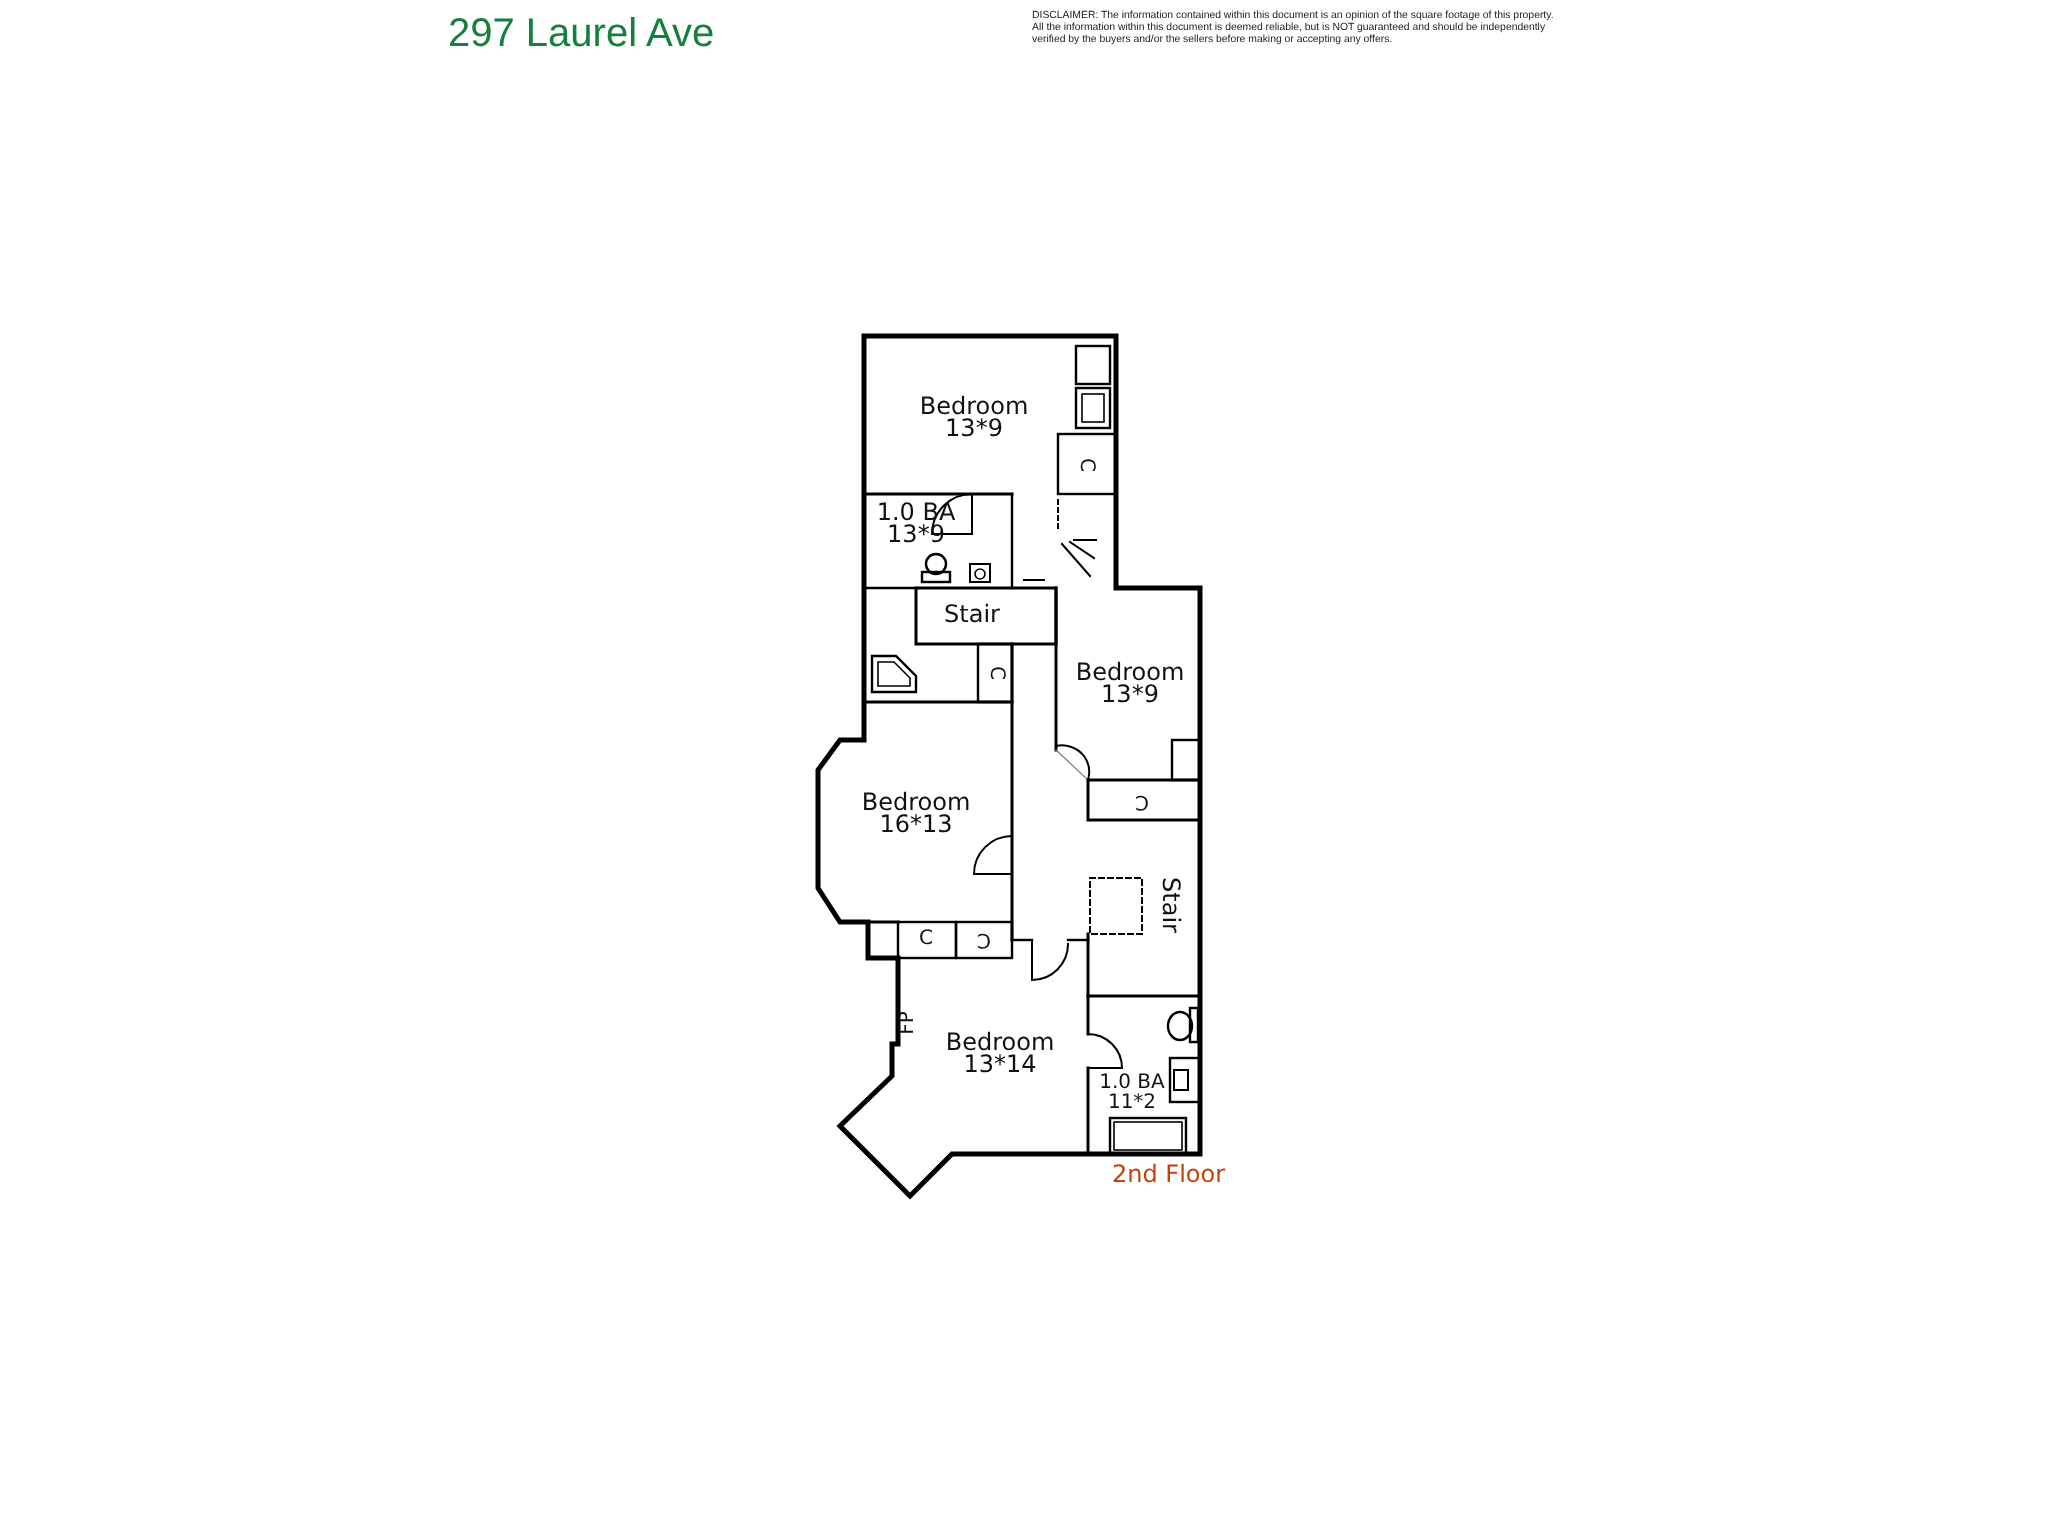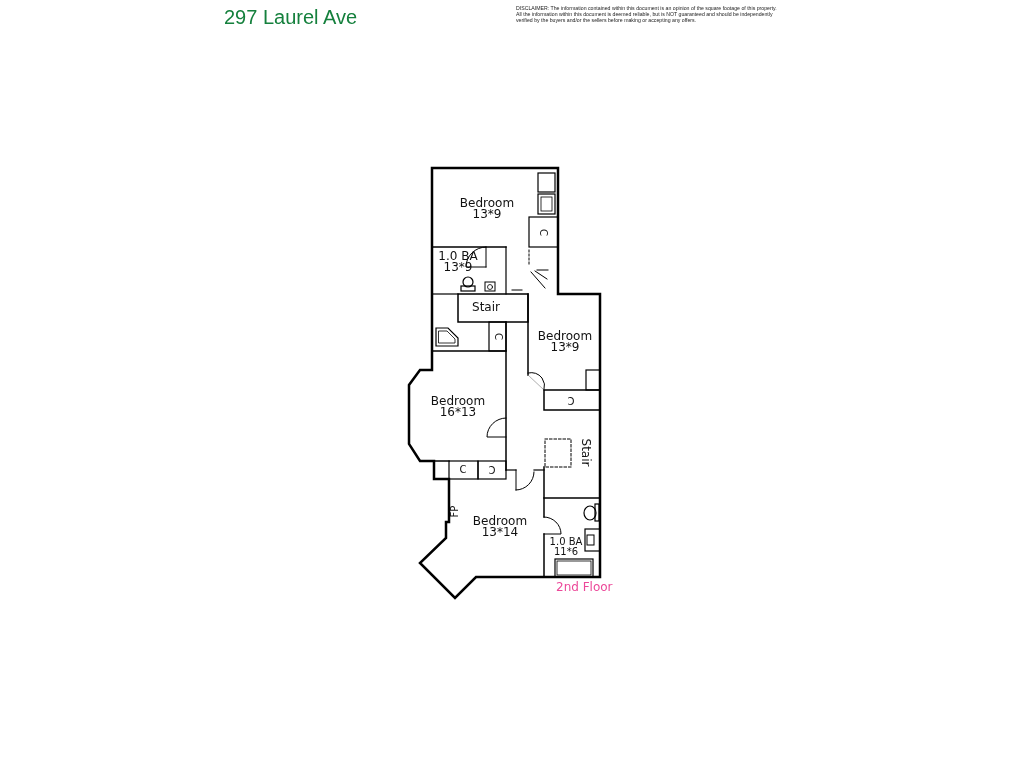--- a/index.html
+++ b/index.html
@@ -8,21 +8,21 @@
     .disclaimer { position: absolute; left: 516px; top: 5px; width: 300px; font-family: "Liberation Sans", sans-serif; font-size: 5.2px; line-height: 6.2px; color: #222; }
     .disclaimer div { white-space: nowrap; }
     svg.plan { position: absolute; left: 0; top: 0; }
     .lbl { position: absolute; font-family: "DejaVu Sans", sans-serif; color: #111; text-align: center; line-height: 11px; white-space: nowrap; }
     .lbl.room { font-size: 12px; }
     .lbl.small { font-size: 10px; line-height: 10px; }
     .lbl.c { font-size: 10px; }
     .rot90 { transform: rotate(90deg); transform-origin: center; }
     .rot-90 { transform: rotate(-90deg); transform-origin: center; }
     .rot180 { transform: rotate(180deg); transform-origin: center; }
-    .floor-label { position: absolute; left: 556px; top: 580px; font-size: 12px; font-family: "DejaVu Sans", sans-serif; color: #ec4899; }
+    .floor-label { position: absolute; left: 556px; top: 580px; font-size: 12px; font-family: "DejaVu Sans", sans-serif; color: #c2410c; }
   </style>
 </head>
 <body>
 
 <div class="title">297 Laurel Ave</div>
 
 <div class="disclaimer">
   <div>DISCLAIMER: The information contained within this document is an opinion of the square footage of this property.</div>
   <div>All the information within this document is deemed reliable, but is NOT guaranteed and should be independently</div>
   <div>verified by the buyers and/or the sellers before making or accepting any offers.</div>
@@ -124,21 +124,21 @@
 </div>
 <div class="lbl room rot90" style="left:565px; top:447px; width:40px;">
   <div>Stair</div>
 </div>
 <div class="lbl room" style="left:466px; top:516px; width:68px;">
   <div>Bedroom</div>
   <div>13*14</div>
 </div>
 <div class="lbl small" style="left:548px; top:537px; width:36px;">
   <div>1.0 BA</div>
-  <div>11*6</div>
+  <div>11*2</div>
 </div>
 
 <div class="lbl c rot90" style="left:536px; top:227px; width:14px;">C</div>
 <div class="lbl c rot90" style="left:491px; top:331px; width:14px;">C</div>
 <div class="lbl c rot180" style="left:564px; top:395px; width:14px;">C</div>
 <div class="lbl c" style="left:456px; top:464px; width:14px;">C</div>
 <div class="lbl c rot180" style="left:485px; top:464px; width:14px;">C</div>
 
 <div class="lbl c rot-90" style="left:445px; top:506px; width:18px;">FP</div>
 

